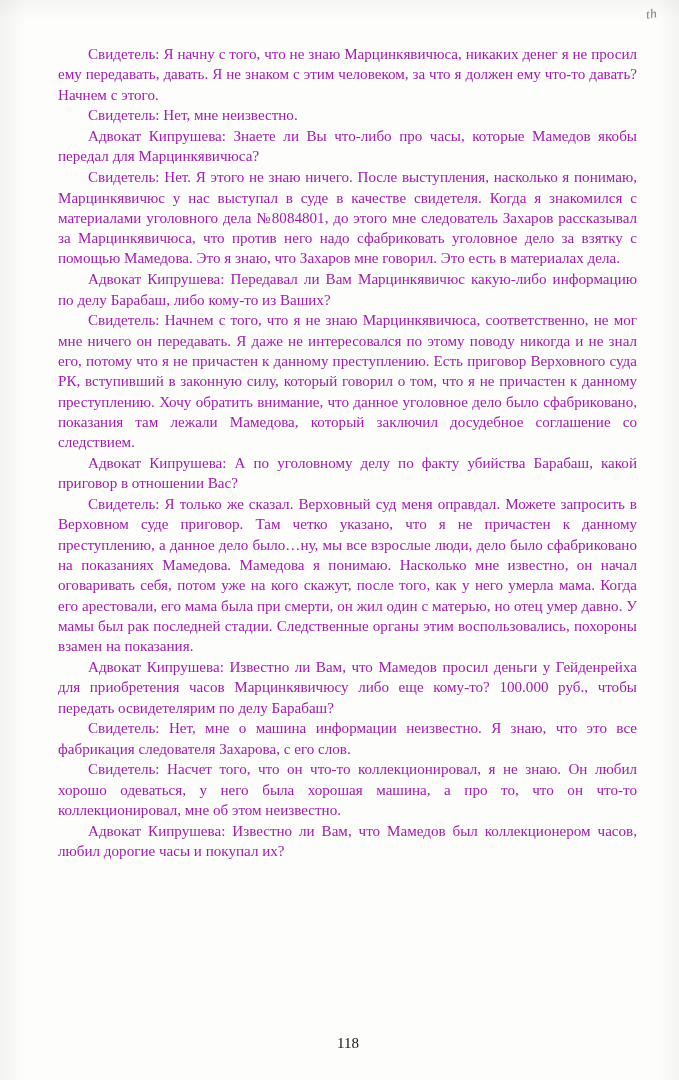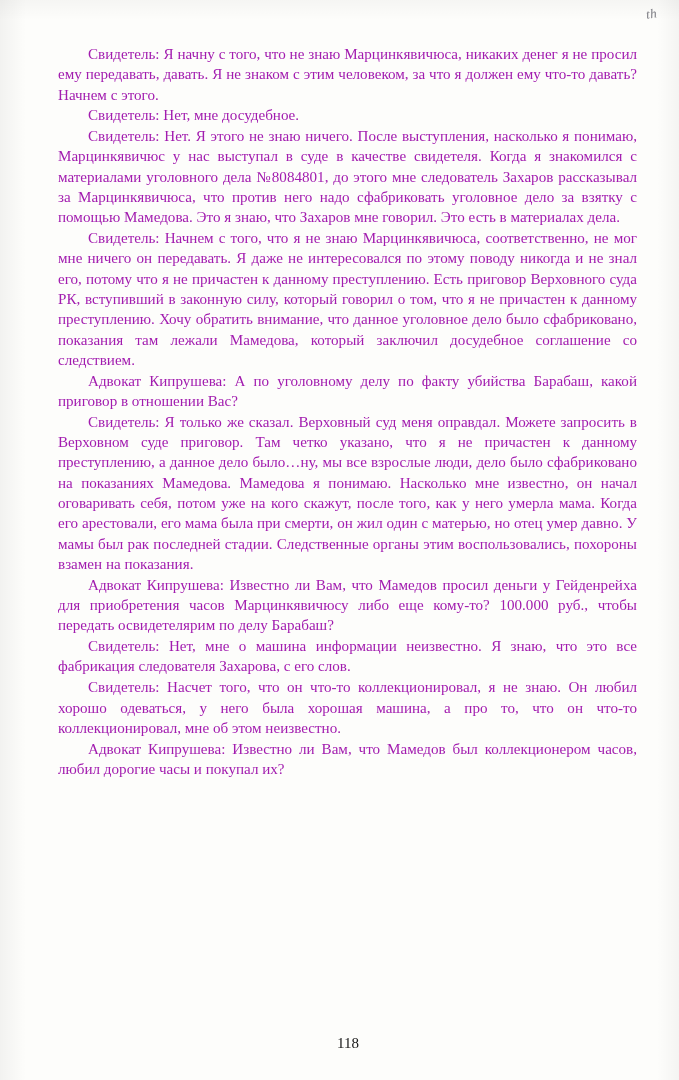--- a/index.html
+++ b/index.html
@@ -78,25 +78,27 @@
 
 <div class="page">
 
   <div class="marginalia">th</div>
 
   <div class="content">
 
     <p><span class="speaker">Свидетель:</span> <span>Я начну с того, что не знаю Марцинкявичюса, никаких денег я не просил ему передавать, давать. Я не знаком с этим человеком, за что я должен ему что-то давать? Начнем с этого.</span></p>
 
 
-    <p><span class="speaker">Свидетель:</span> <span>Нет, мне досудебное.</span></p>
+    <p><span class="speaker">Свидетель:</span> <span>Нет, мне неизвестно.</span></p>
 
+    <p><span class="speaker">Адвокат Кипрушева:</span> <span>Знаете ли Вы что-либо про часы, которые Мамедов якобы передал для Марцинкявичюса?</span></p>
 
     <p><span class="speaker">Свидетель:</span> <span>Нет. Я этого не знаю ничего. После выступления, насколько я понимаю, Марцинкявичюс у нас выступал в суде в качестве свидетеля. Когда я знакомился с материалами уголовного дела №8084801, до этого мне следователь Захаров рассказывал за Марцинкявичюса, что против него надо сфабриковать уголовное дело за взятку с помощью Мамедова. Это я знаю, что Захаров мне говорил. Это есть в материалах дела.</span></p>
 
+    <p><span class="speaker">Адвокат Кипрушева:</span> <span>Передавал ли Вам Марцинкявичюс какую-либо информацию по делу Барабаш, либо кому-то из Ваших?</span></p>
 
     <p><span class="speaker">Свидетель:</span> <span>Начнем с того, что я не знаю Марцинкявичюса, соответственно, не мог мне ничего он передавать. Я даже не интересовался по этому поводу никогда и не знал его, потому что я не причастен к данному преступлению. Есть приговор Верховного суда РК, вступивший в законную силу, который говорил о том, что я не причастен к данному преступлению. Хочу обратить внимание, что данное уголовное дело было сфабриковано, показания там лежали Мамедова, который заключил досудебное соглашение со следствием.</span></p>
 
     <p><span class="speaker">Адвокат Кипрушева:</span> <span>А по уголовному делу по факту убийства Барабаш, какой приговор в отношении Вас?</span></p>
 
     <p><span class="speaker">Свидетель:</span> <span>Я только же сказал. Верховный суд меня оправдал. Можете запросить в Верховном суде приговор. Там четко указано, что я не причастен к данному преступлению, а данное дело было…ну, мы все взрослые люди, дело было сфабриковано на показаниях Мамедова. Мамедова я понимаю. Насколько мне известно, он начал оговаривать себя, потом уже на кого скажут, после того, как у него умерла мама. Когда его арестовали, его мама была при смерти, он жил один с матерью, но отец умер давно. У мамы был рак последней стадии. Следственные органы этим воспользовались, похороны взамен на показания.</span></p>
 
     <p><span class="speaker">Адвокат Кипрушева:</span> <span>Известно ли Вам, что Мамедов просил деньги у Гейденрейха для приобретения часов Марцинкявичюсу либо еще кому-то? 100.000 руб., чтобы передать освидетелярим по делу Барабаш?</span></p>
 
     <p><span class="speaker">Свидетель:</span> <span>Нет, мне о машина информации неизвестно. Я знаю, что это все фабрикация следователя Захарова, с его слов.</span></p>

